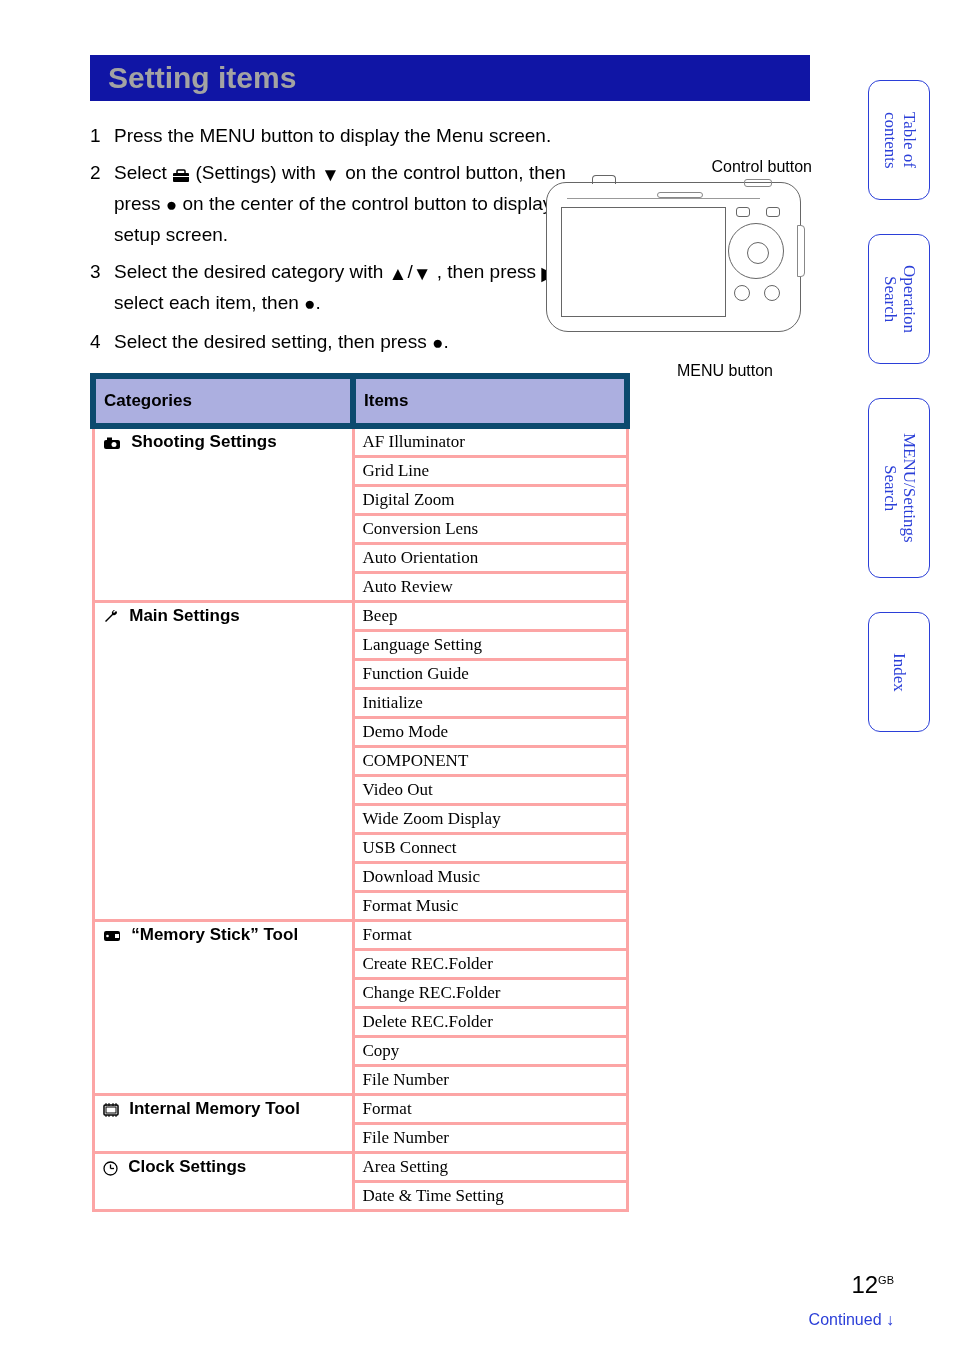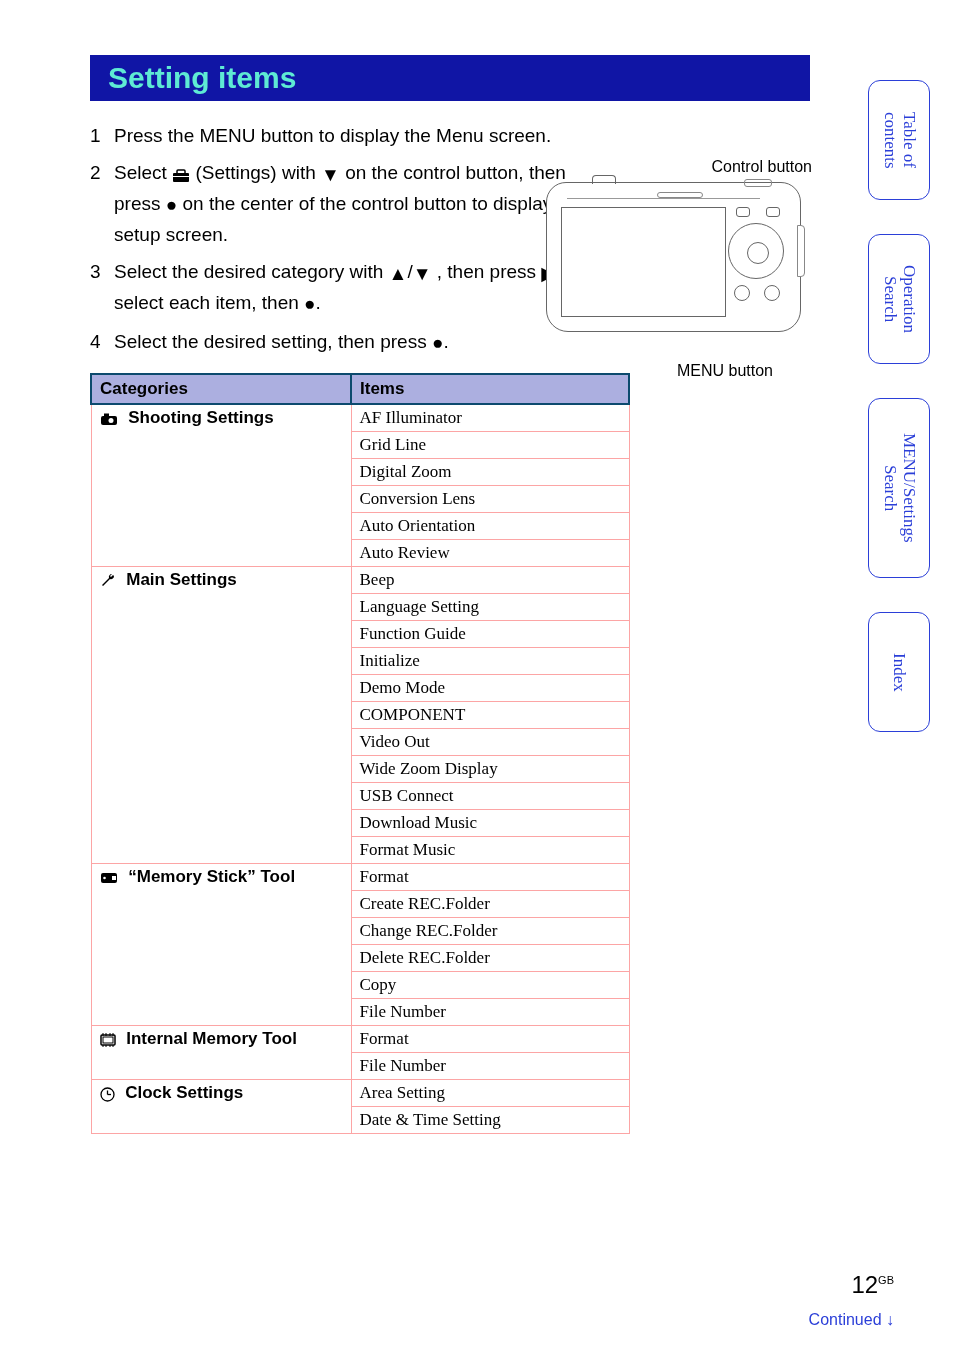--- a/index.html
+++ b/index.html
@@ -10,21 +10,21 @@
     font-family: "Times New Roman", serif;
     position: relative;
     color: #000;
   }
   .page {
     padding: 55px 90px 0 90px;
     position: relative;
   }
   .title-bar {
     background: #1015a5;
-    color: #5eead4;
+    color: #a3a3a3;
     font-family: Arial, Helvetica, sans-serif;
     font-weight: bold;
     font-size: 30px;
     padding: 6px 18px;
     margin-bottom: 20px;
     width: 720px;
   }
   .intro {
     font-size: 18px;
     margin-bottom: 24px;
@@ -55,26 +55,26 @@
     width: 100%;
     table-layout: fixed;
   }
   th {
     background: #acafe0;
     color: #000;
     text-align: left;
     font-family: Arial, Helvetica, sans-serif;
     font-weight: bold;
     font-size: 17px;
-    padding: 4px 8px;
-    border: 2px solid #0c4a6e;
+    padding: 12px 8px;
+    border: 6px solid #0c4a6e;
   }
   th.left-col { width: 260px; }
   td {
-    border: 1px solid #fca5a5;
+    border: 3px solid #fca5a5;
     padding: 3px 8px;
     font-size: 17px;
     vertical-align: top;
   }
   td.cat-cell {
     font-family: Arial, Helvetica, sans-serif;
     font-weight: bold;
     font-size: 17px;
   }
   td.cat-cell .icon { margin-right: 6px; vertical-align: middle; }

